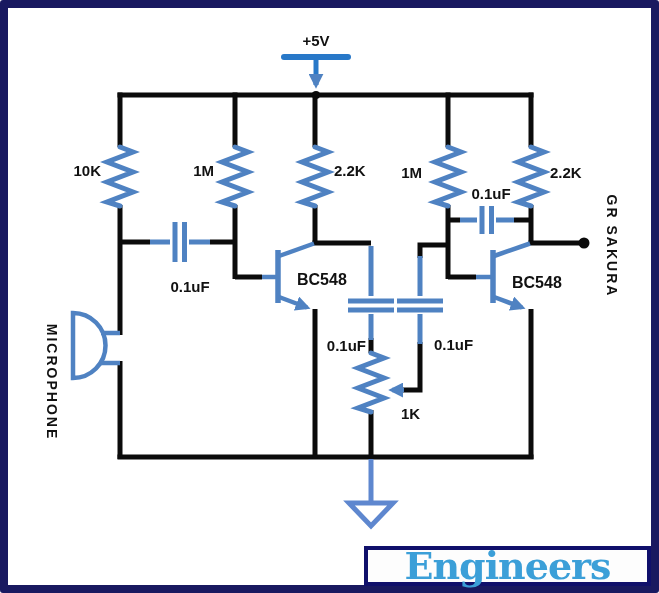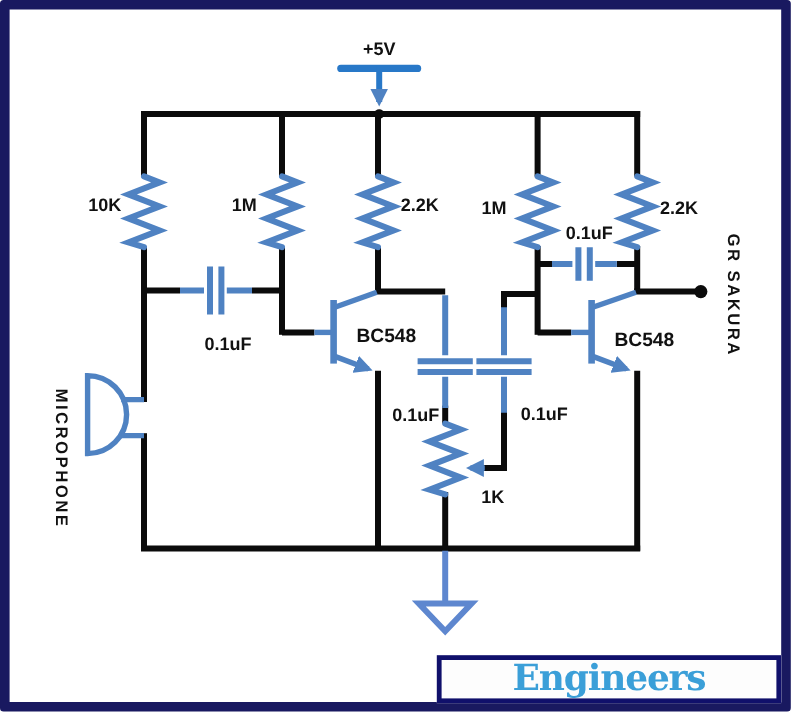--- a/index.html
+++ b/index.html
@@ -33,21 +33,21 @@
   .lbl{font-family:"Liberation Sans", sans-serif;font-weight:bold;fill:#111;font-size:15px;}
   .lbl-big{font-size:16px;}
   .lbl-rot{font-size:14px;letter-spacing:2px;}
   .dot{fill:var(--wire-black);stroke:none;}
   .logo-box{
     position:absolute;left:364px;top:546px;width:287px;height:40px;
     box-sizing:border-box;border:4px solid var(--logo-border);
     background:#fdfdfd;display:flex;align-items:center;justify-content:center;
     white-space:nowrap;overflow:visible;
     font-family:"DejaVu Serif","Liberation Serif",serif;
-    font-size:30px;font-weight:600;letter-spacing:-1px;line-height:1;
+    font-size:38px;font-weight:600;letter-spacing:-1px;line-height:1;
   }
   .logo-part1{color:var(--logo-blue);}
   .logo-part2{color:var(--logo-gray);}
 </style>
 </head>
 <body>
 
 <div class="frame"></div>
 
 <svg width="659" height="593" viewBox="0 0 659 593">

